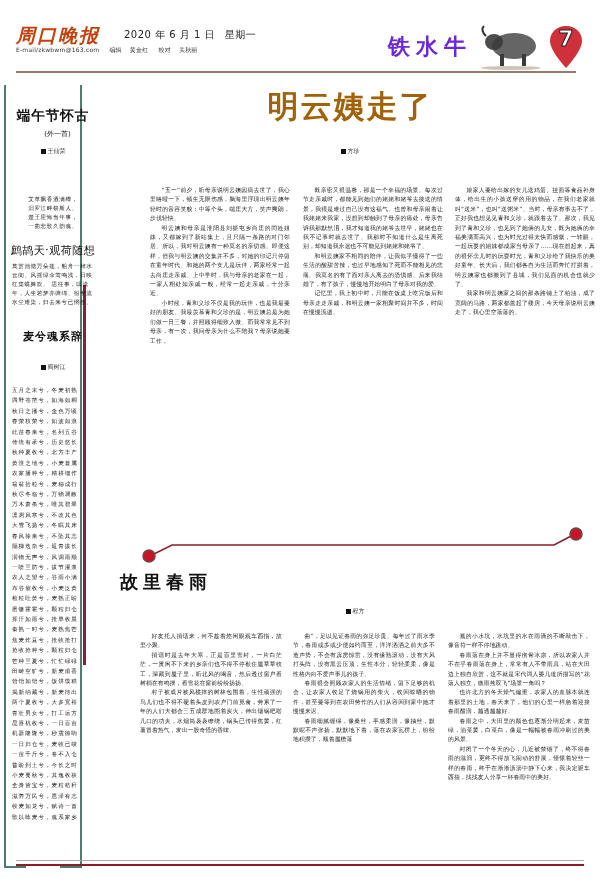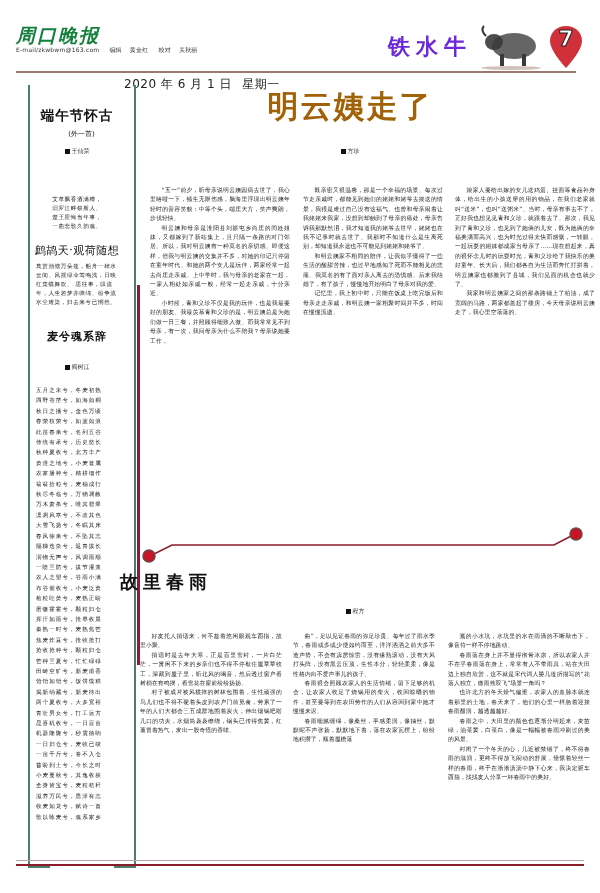--- a/index.html
+++ b/index.html
@@ -1,34 +1,34 @@
 <!DOCTYPE html>
 <html><head>
 <meta charset="utf-8">
 <style>
   * { margin: 0; padding: 0; box-sizing: border-box; }
   html, body { width: 600px; height: 893px; background: #ffffff; overflow: hidden; }
   body { position: relative; font-family: "DejaVu Sans", sans-serif; color: #1a1a1a; }
 
   
   .masthead { position: absolute; left: 0; top: 0; width: 600px; height: 80px; }
-  .logo { position: absolute; left: 16px; top: 23px; font-family: "DejaVu Serif", serif; font-size: 19px; font-weight: bold; font-style: italic; color: #15803d; letter-spacing: 2px; }
-  .date-line { position: absolute; left: 124px; top: 28px; font-size: 12px; color: #222; letter-spacing: 0.5px; margin-top: 48px; }
+  .logo { position: absolute; left: 16px; top: 23px; font-family: "DejaVu Serif", serif; font-size: 19px; font-weight: bold; font-style: italic; color: #c2410c; letter-spacing: 2px; }
+  .date-line { position: absolute; left: 124px; top: 28px; font-size: 10px; color: #222; letter-spacing: 0.5px; }
   .date-line span { margin-right: 6px; }
   .credit-line { position: absolute; left: 16px; top: 46px; font-size: 6px; color: #333; letter-spacing: 0.2px; white-space: nowrap; }
   .credit-line span { margin-right: 8px; }
   .section-name { position: absolute; left: 388px; top: 32px; font-family: "DejaVu Serif", serif; font-size: 22px; font-weight: bold; color: #6d28d9; letter-spacing: 6px; }
   .ox { position: absolute; left: 478px; top: 24px; width: 66px; height: 46px; }
   .page-pin { position: absolute; left: 548px; top: 24px; width: 36px; height: 46px; }
   .page-pin svg { width: 36px; height: 46px; }
   .page-num { position: absolute; left: 0; top: 2px; width: 36px; text-align: center; font-family: "DejaVu Sans", sans-serif; font-size: 22px; font-weight: bold; color: #fff; -webkit-text-stroke: 1px #222; }
   .mast-rule { position: absolute; left: 16px; top: 71px; width: 560px; height: 2px; background: #9a7a6a; }
 
   
-  .sidebar { position: absolute; left: 28px; top: 85px; width: 108px; height: 783px; }
+  .sidebar { position: absolute; left: 4px; top: 85px; width: 78px; height: 783px; }
   .corner { position: absolute; width: 18px; height: 12px; border-color: #4e7d6c; border-style: solid; border-width: 0; }
   .c-bl { left: 0; bottom: 0; border-left-width: 2px; border-bottom-width: 2px; width: 22px; }
   .c-br { right: 0; bottom: 0; border-right-width: 2px; border-bottom-width: 2px; width: 22px; }
   .side-left-line { position: absolute; left: 0; top: 0; width: 2px; height: 783px; background: #4e7d6c; }
   .side-right-line { position: absolute; right: 0; top: 0; width: 2px; height: 783px; background: #4e7d6c; }
   .side-red { position: absolute; right: -4px; top: 200px; width: 3px; height: 380px; background: #8b1d3a; }
 
   .poem-title { position: absolute; left: 0; width: 98px; text-align: center; font-family: "DejaVu Serif", serif; font-weight: bold; color: #111; }
   .p1-title { top: 22px; font-size: 13.5px; letter-spacing: 1px; }
   .p1-sub { top: 44px; font-size: 7px; font-weight: normal; padding-left: 9px; }

